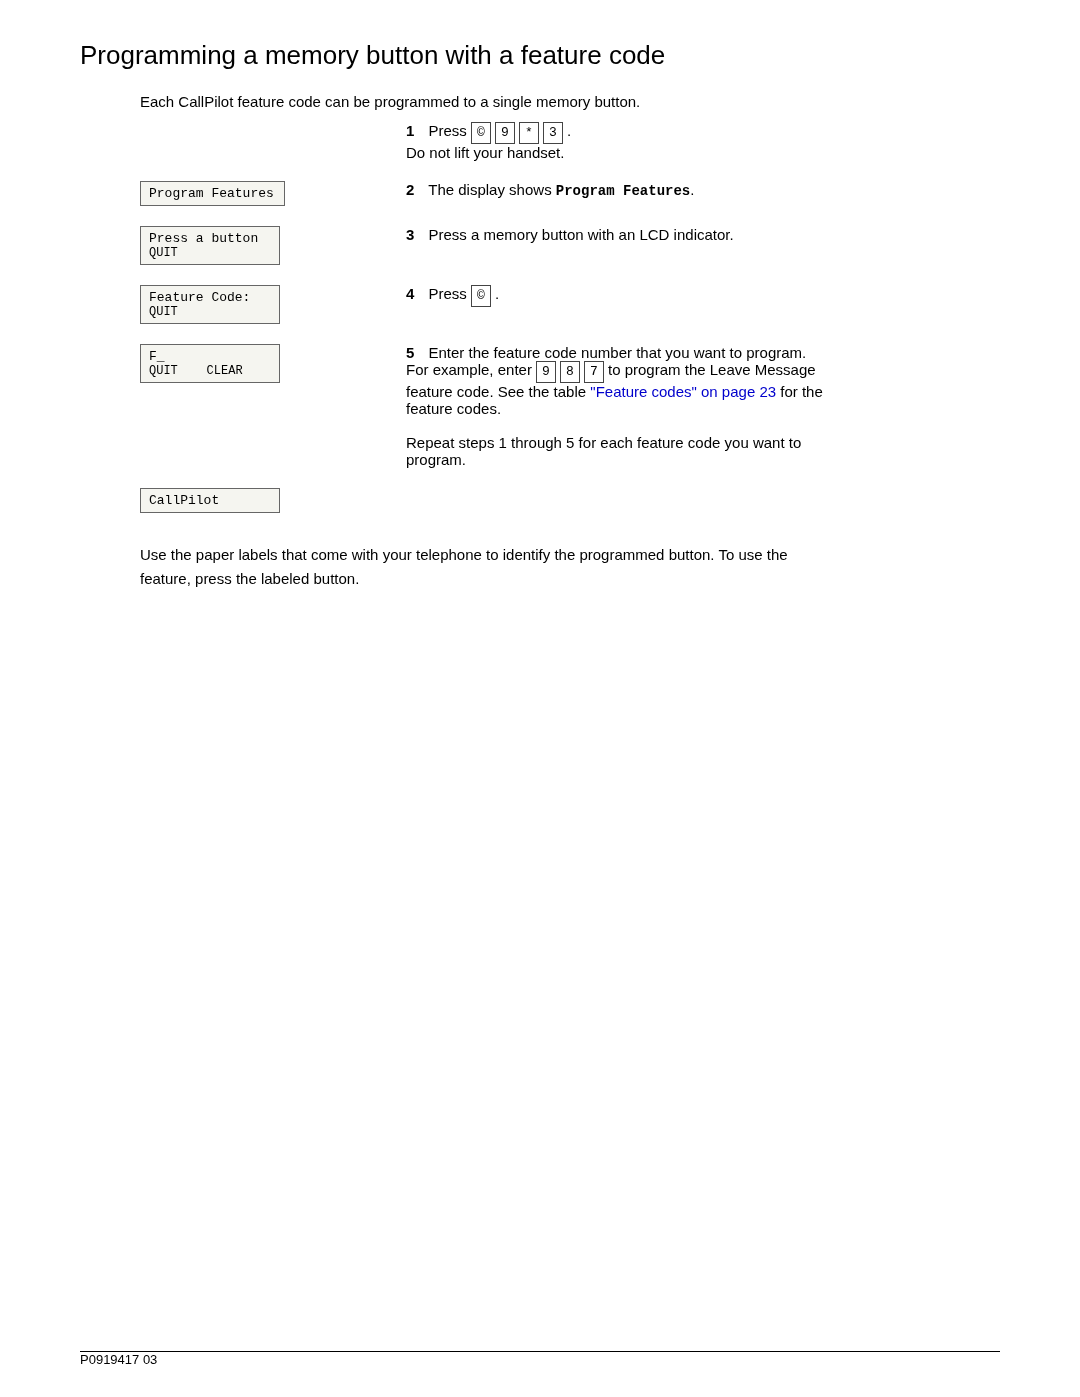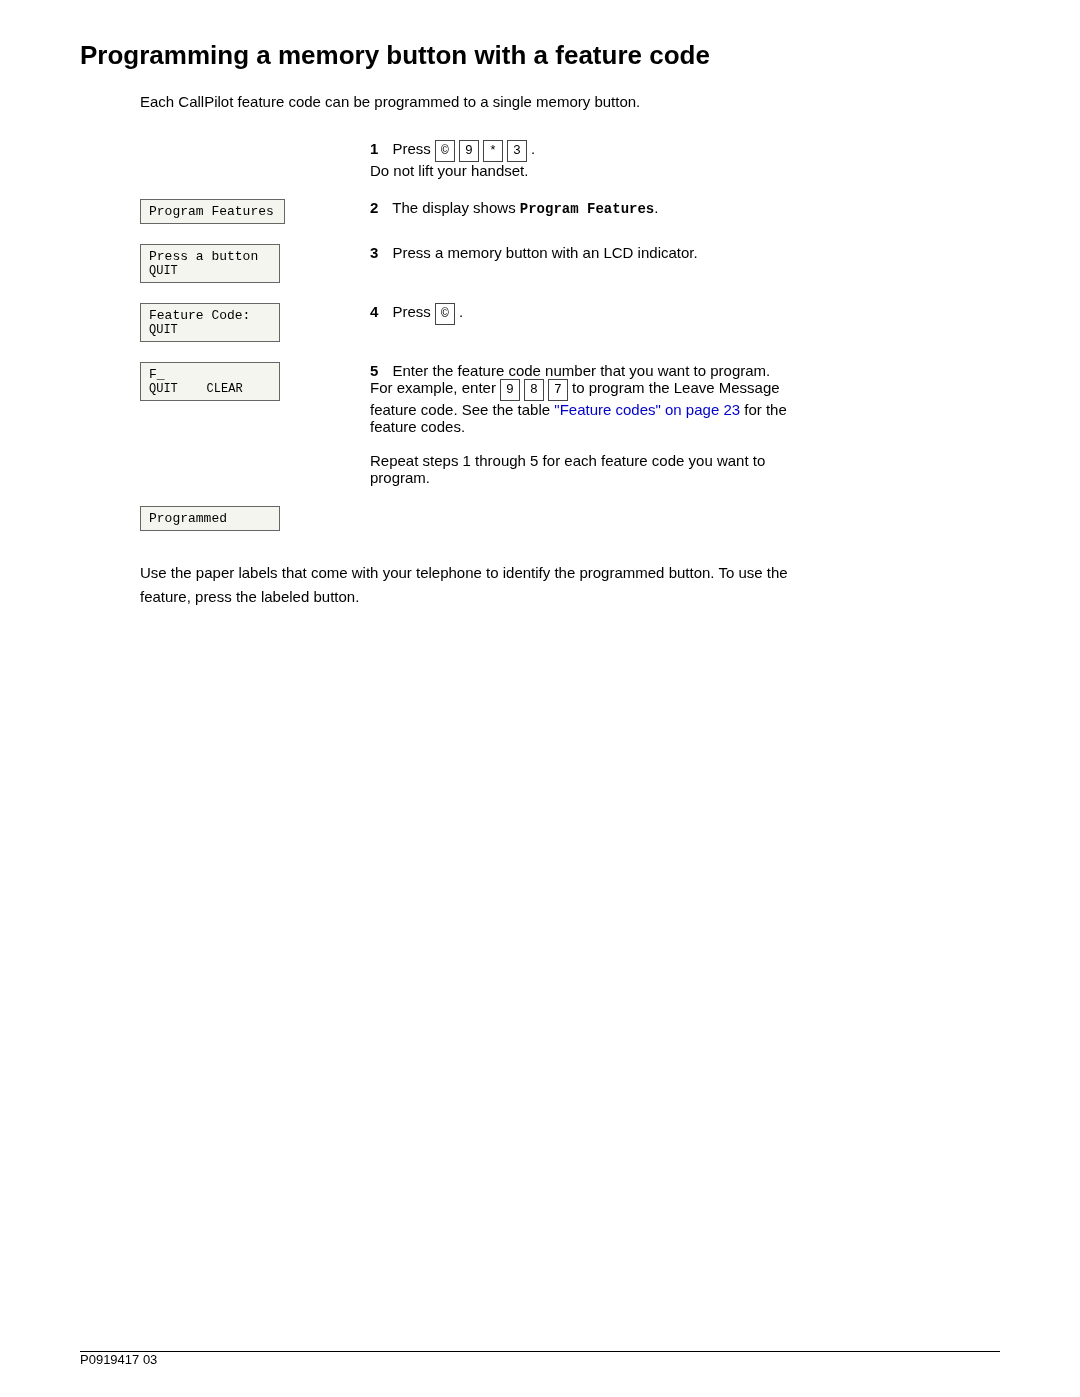--- a/index.html
+++ b/index.html
@@ -31,29 +31,29 @@
     }
 
     .page-header .chapter-num {
       font-weight: bold;
       margin-right: 6px;
     }
 
     
     .section-title {
       font-size: 26px;
-      font-weight: bold;
+      font-weight: normal;
       margin-bottom: 22px;
       color: #000;
     }
 
     
     .intro-text {
       font-size: 15px;
-      margin-bottom: 30px;
+      margin-bottom: 12px;
       margin-left: 60px;
     }
 
     
     .steps-container {
       margin-left: 60px;
     }
 
     
     .lcd-box {
@@ -126,20 +126,21 @@
     }
     .step-block .left-col {
       width: 210px;
       min-width: 210px;
       margin-right: 20px;
       display: flex;
       align-items: flex-start;
     }
     .step-block .right-col {
       flex: 1;
+      margin-left: 36px;
     }
     .step-block .right-col .step-num-inline {
       font-weight: bold;
       margin-right: 10px;
     }
   </style>
 </head>
 <body>
 
 <div class="page-container">
@@ -215,21 +216,21 @@
         feature codes.
         <br><br>
         Repeat steps 1 through 5 for each feature code you want to<br>
         program.
       </div>
     </div>
 
     <div class="step-block">
       <div class="left-col">
         <div class="lcd-box">
-          <span class="lcd-line1">Programmed</span>
+          <span class="lcd-line1">CallPilot</span>
         </div>
       </div>
     </div>
 
   </div>
 
   <p class="extra-para" style="margin-top:30px;">
     Use the paper labels that come with your telephone to identify the programmed button. To use the<br>
     feature, press the labeled button.
   </p>

